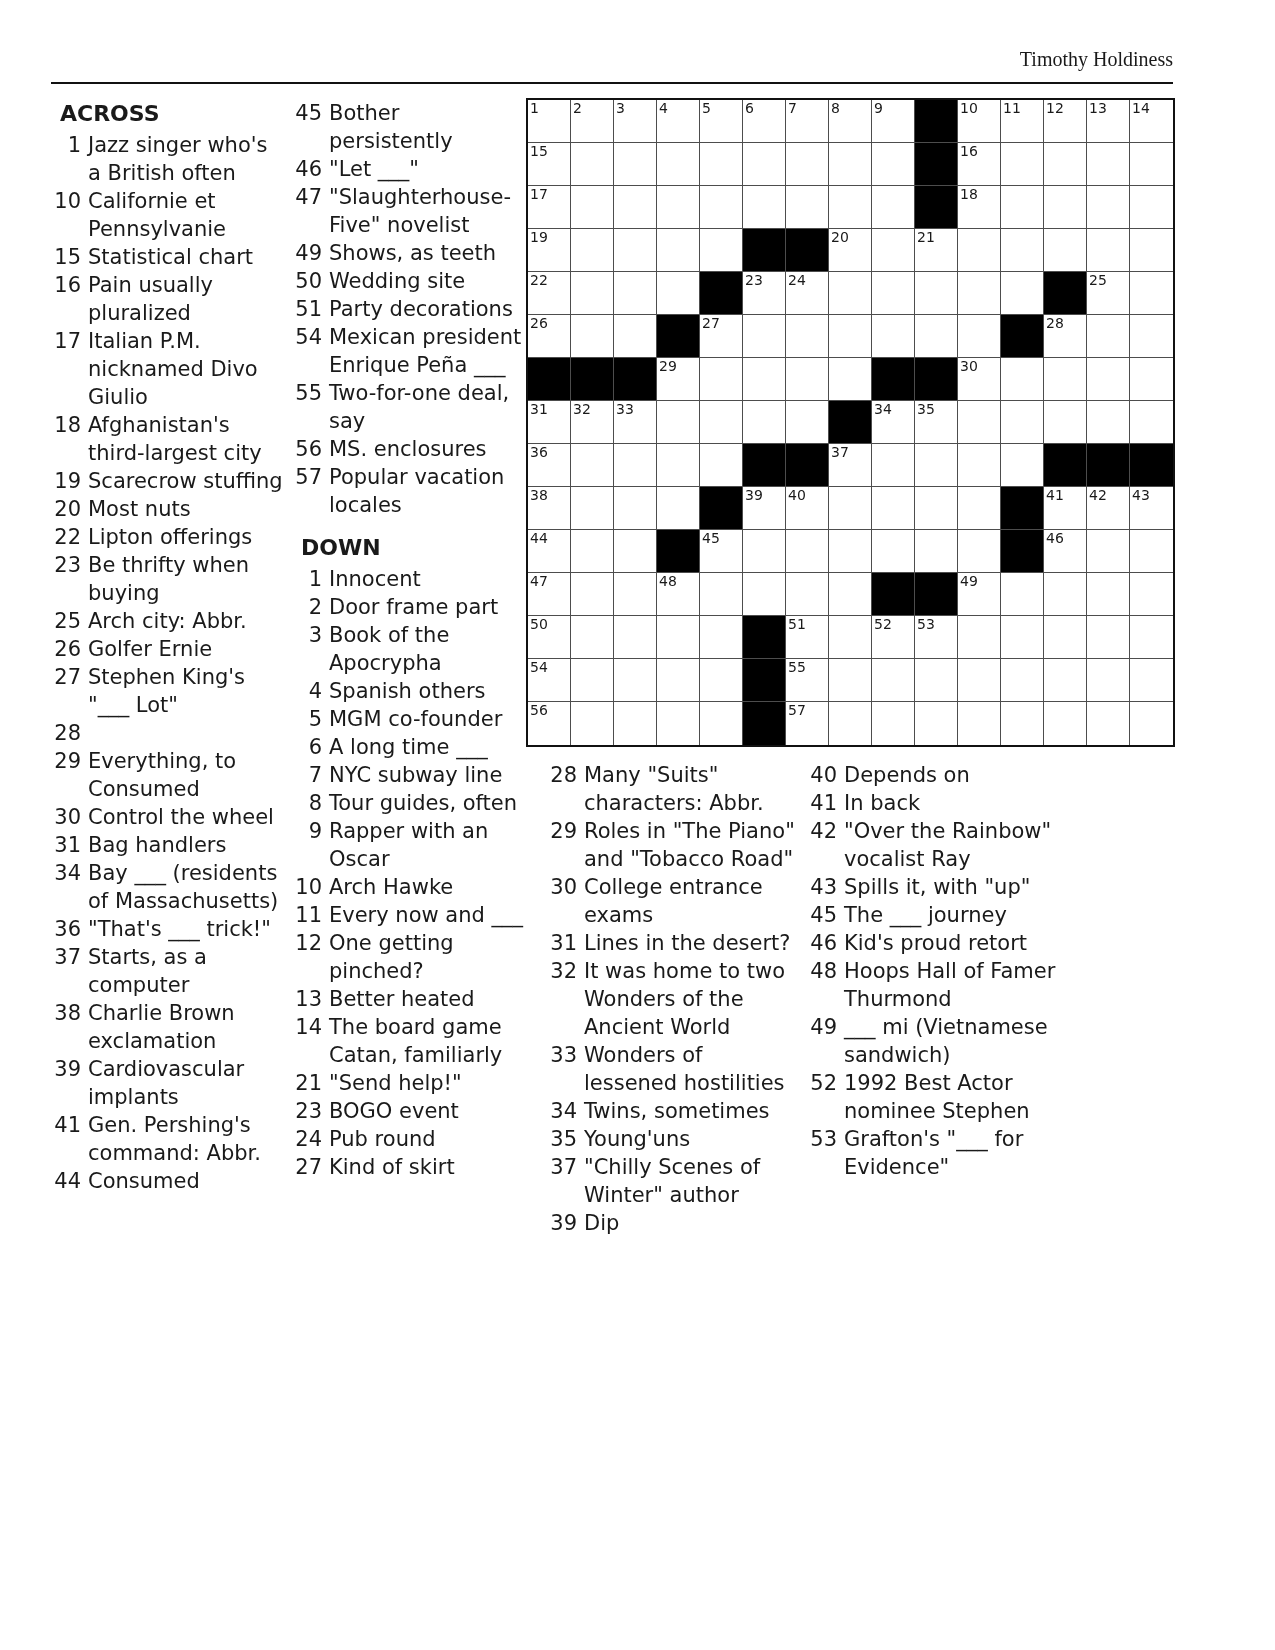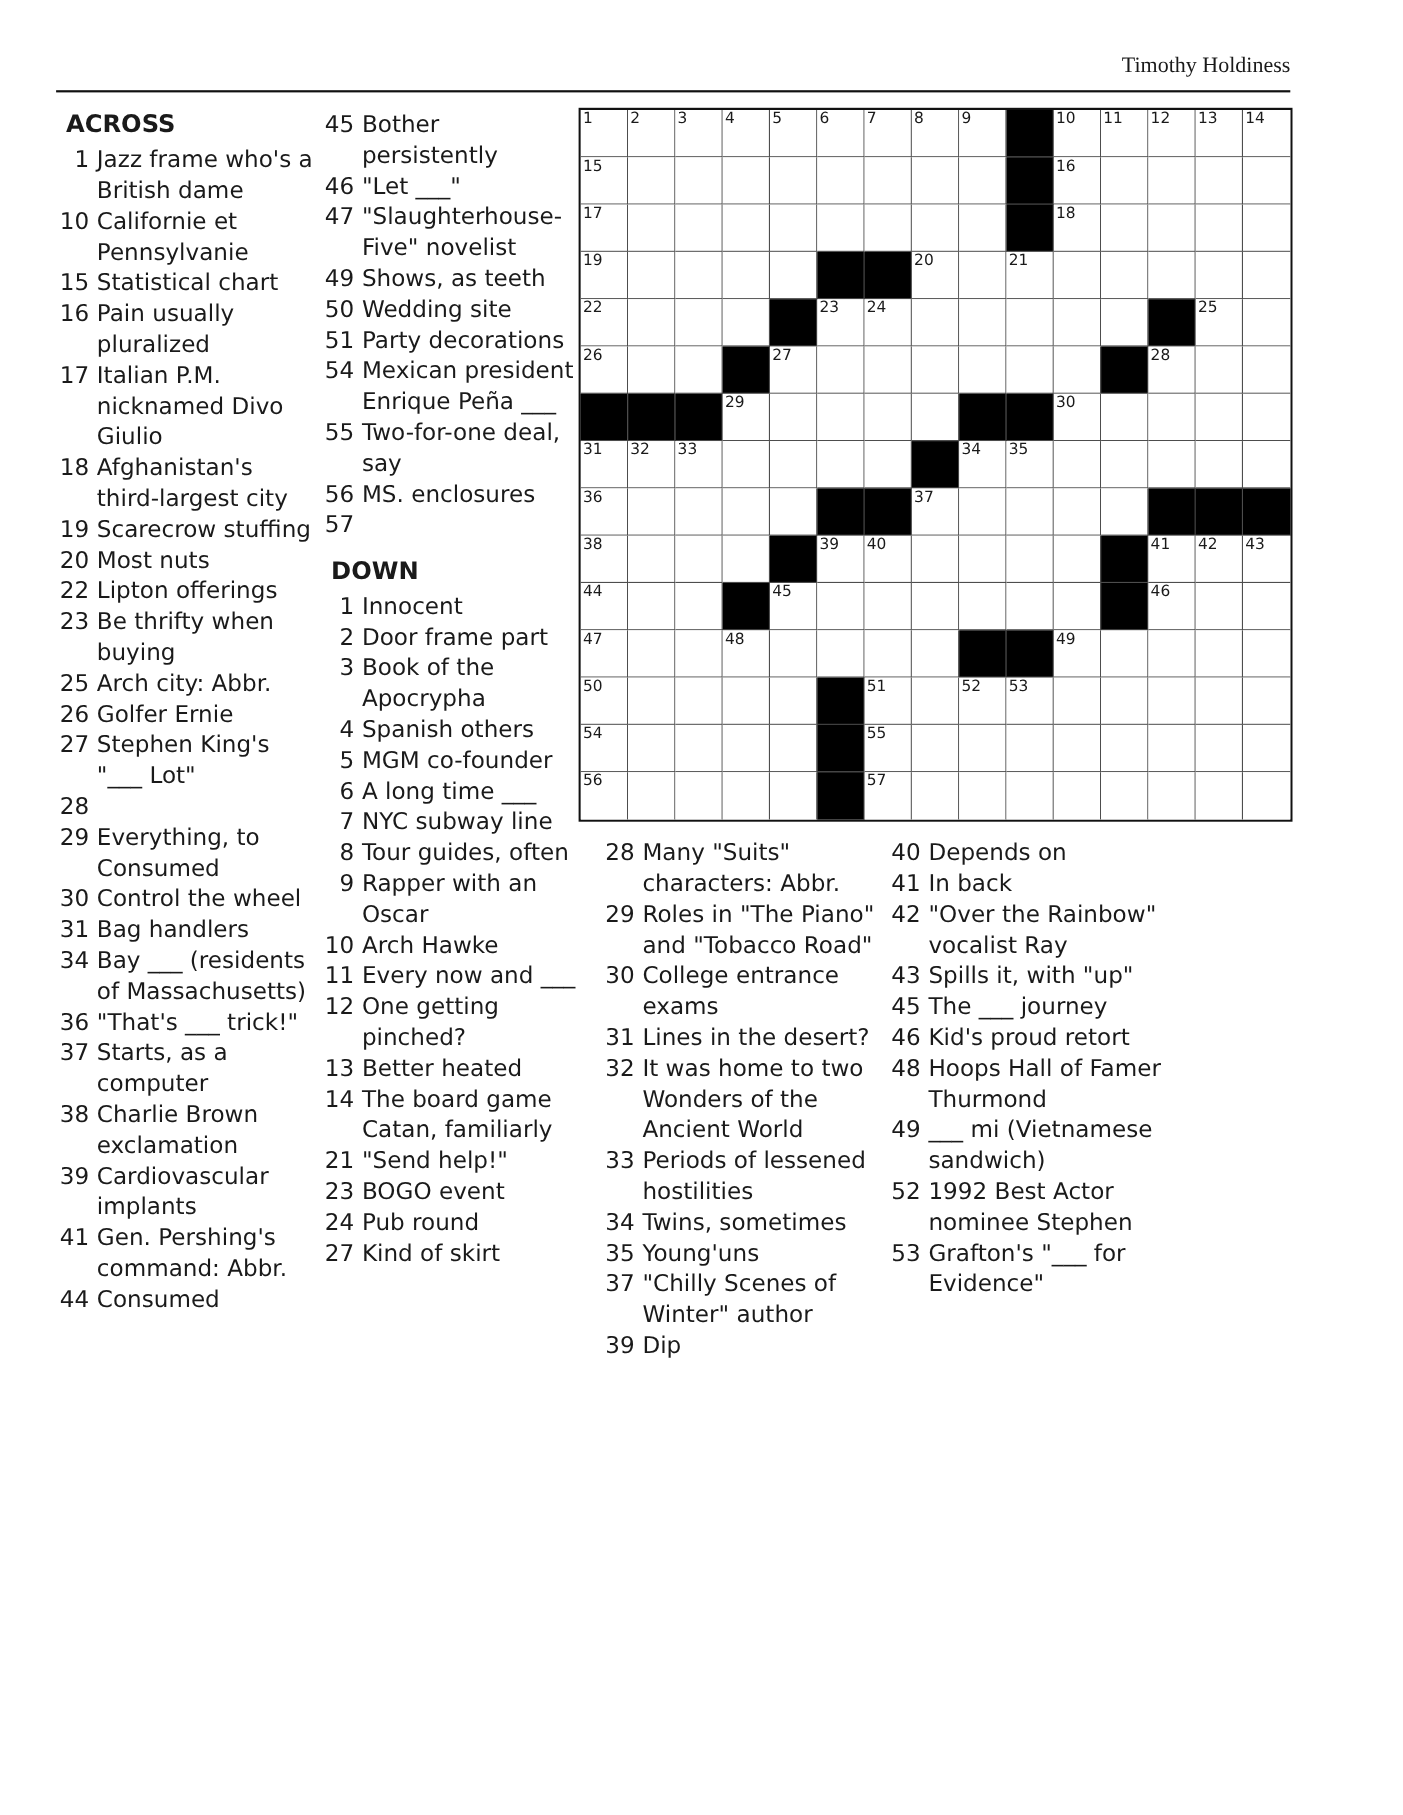--- a/index.html
+++ b/index.html
@@ -77,21 +77,21 @@
 <body>
 
 <div class="byline">Timothy Holdiness</div>
 <div class="rule"></div>
 
 <div class="col" id="col1">
   <h2 class="section-header">ACROSS</h2>
   <ul class="clues">
       <li class="clue">
         <span class="cnum">1</span>
-        <span class="ctext">Jazz frame who's a British dame</span>
+        <span class="ctext">Jazz singer who's a British often</span>
       </li>
       <li class="clue">
         <span class="cnum">10</span>
         <span class="ctext">Californie et Pennsylvanie</span>
       </li>
       <li class="clue">
         <span class="cnum">15</span>
         <span class="ctext">Statistical chart</span>
       </li>
       <li class="clue">
@@ -213,20 +213,21 @@
       <li class="clue">
         <span class="cnum">55</span>
         <span class="ctext">Two-for-one deal, say</span>
       </li>
       <li class="clue">
         <span class="cnum">56</span>
         <span class="ctext">MS. enclosures</span>
       </li>
       <li class="clue">
         <span class="cnum">57</span>
+        <span class="ctext">Popular vacation locales</span>
       </li>
     </ul>
   <h2 class="section-header down-header">DOWN</h2>
   <ul class="clues">
       <li class="clue">
         <span class="cnum">1</span>
         <span class="ctext">Innocent</span>
       </li>
       <li class="clue">
         <span class="cnum">2</span>
@@ -658,21 +659,21 @@
       <li class="clue">
         <span class="cnum">31</span>
         <span class="ctext">Lines in the desert?</span>
       </li>
       <li class="clue">
         <span class="cnum">32</span>
         <span class="ctext">It was home to two Wonders of the Ancient World</span>
       </li>
       <li class="clue">
         <span class="cnum">33</span>
-        <span class="ctext">Periods of lessened hostilities</span>
+        <span class="ctext">Wonders of lessened hostilities</span>
       </li>
       <li class="clue">
         <span class="cnum">34</span>
         <span class="ctext">Twins, sometimes</span>
       </li>
       <li class="clue">
         <span class="cnum">35</span>
         <span class="ctext">Young'uns</span>
       </li>
       <li class="clue">

